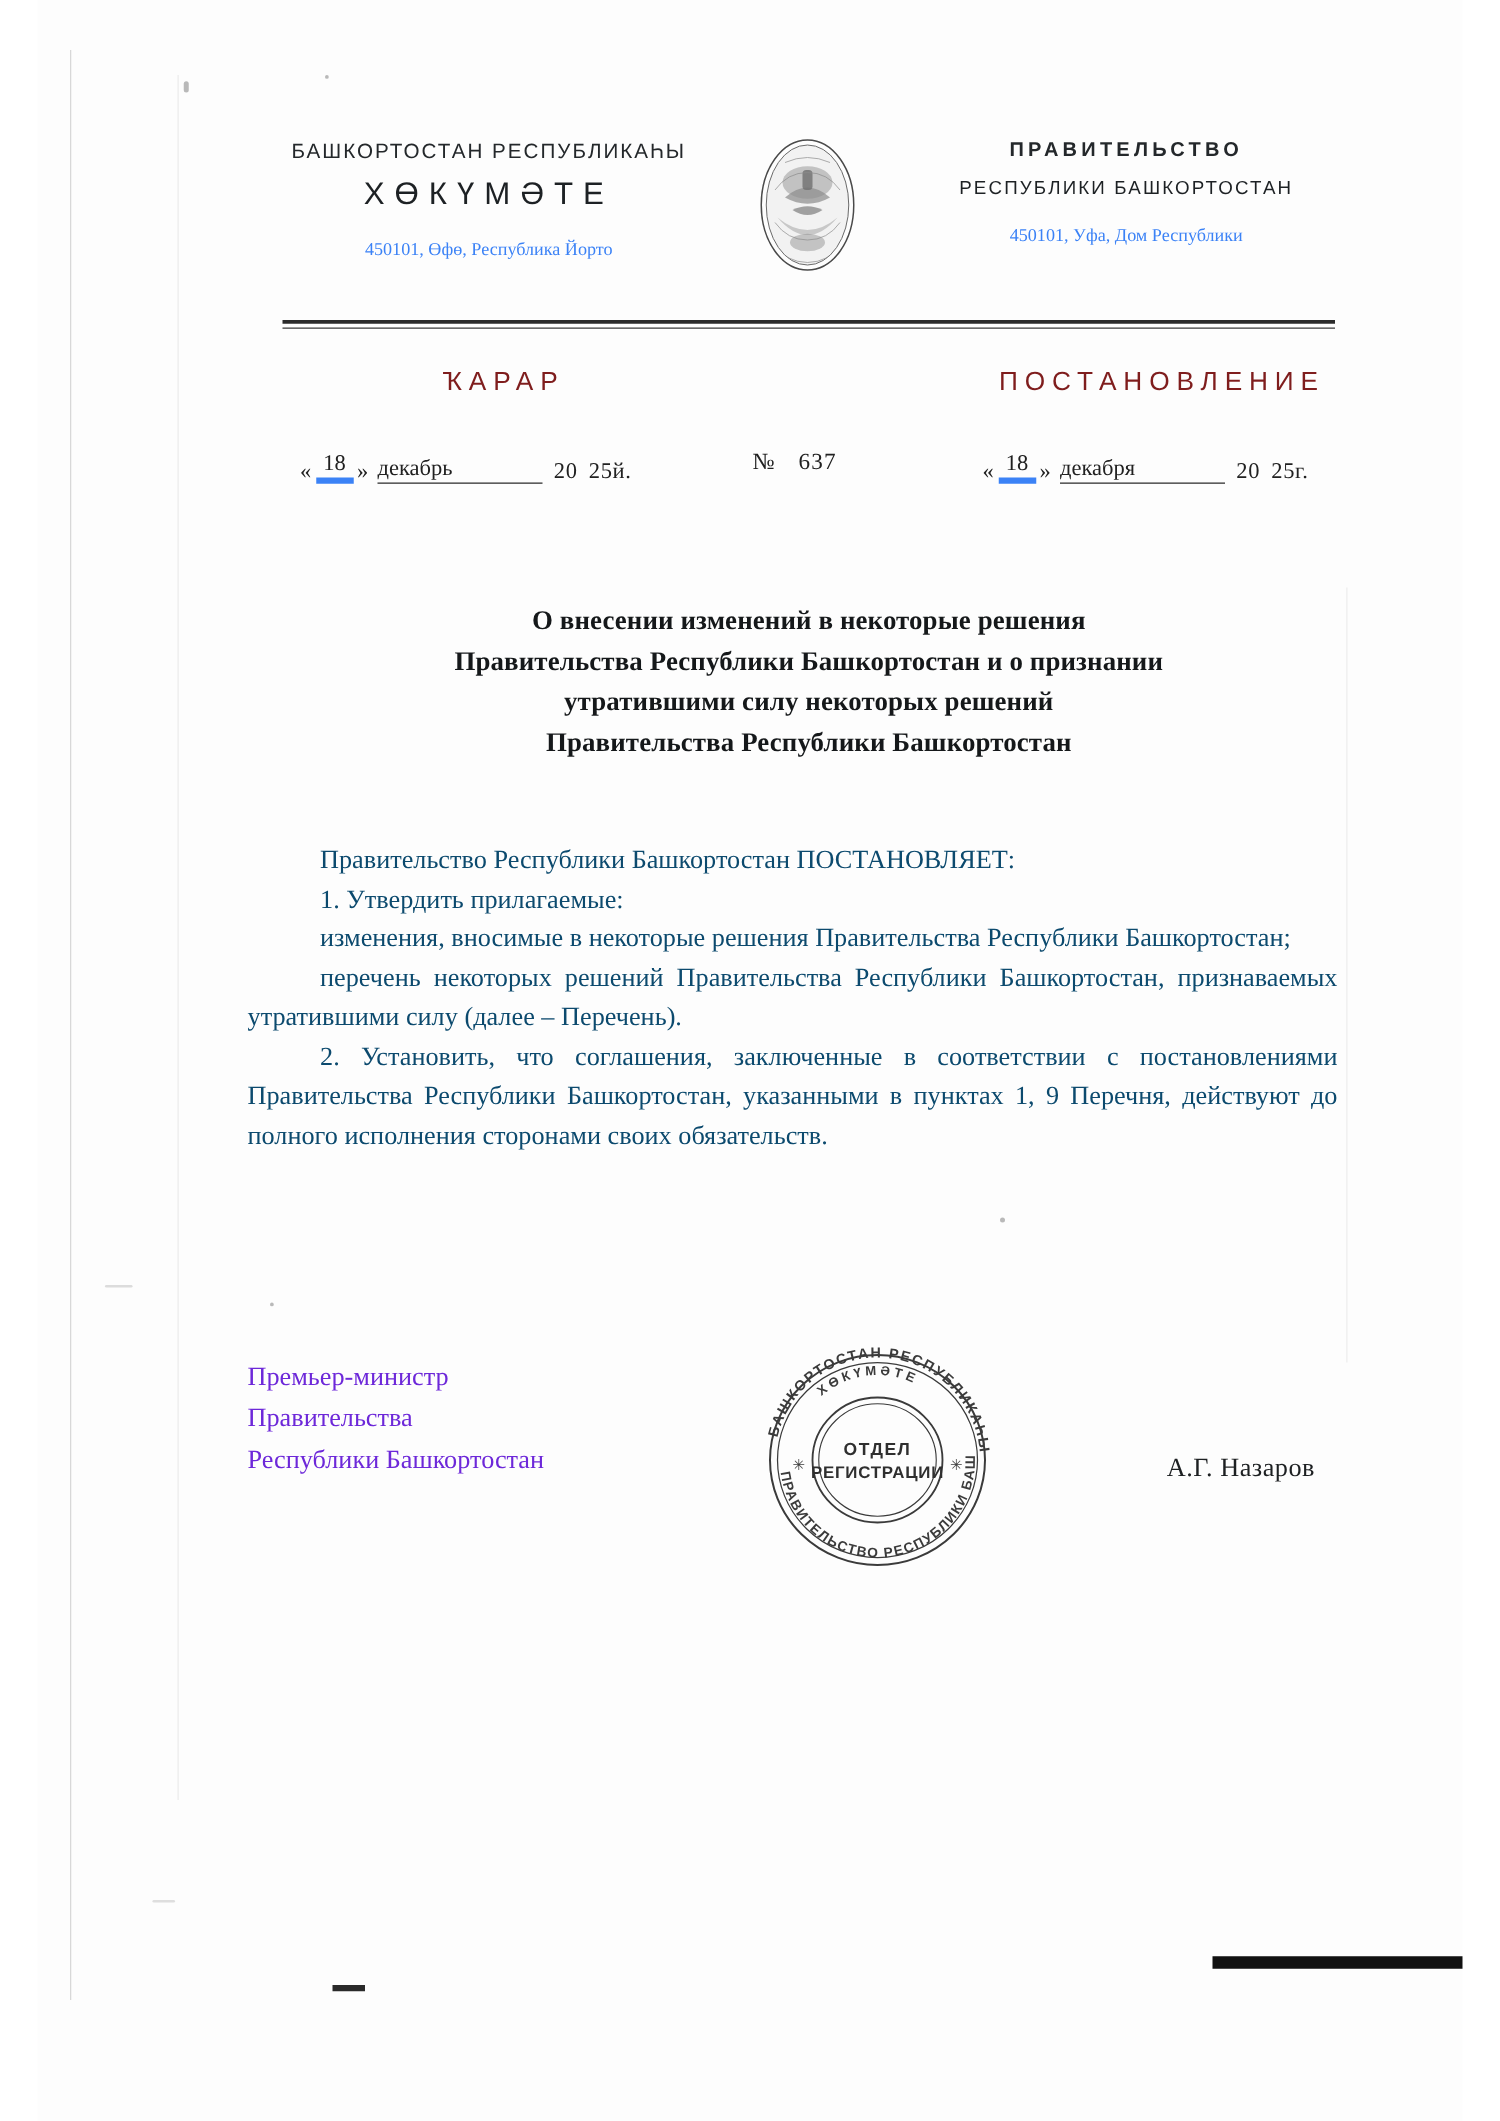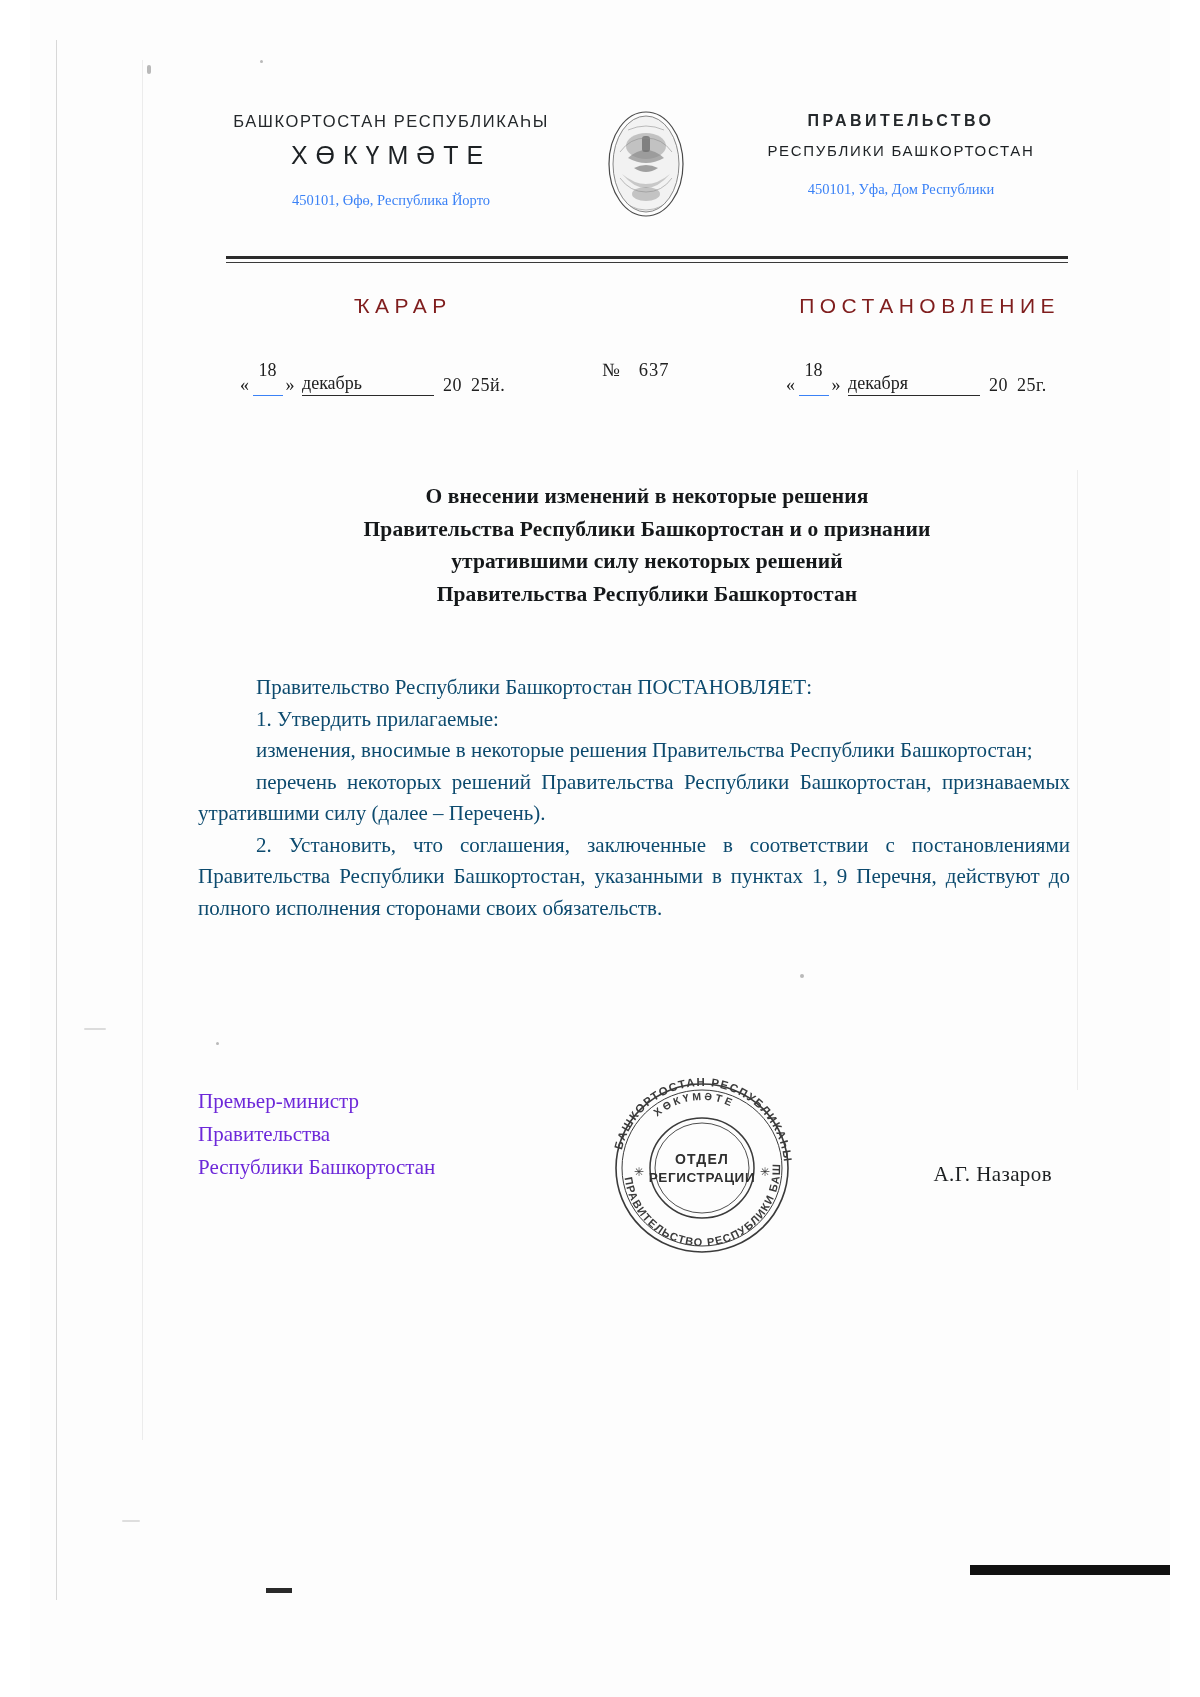--- a/index.html
+++ b/index.html
@@ -169,23 +169,23 @@
     display: flex;
     align-items: flex-end;
   }
   .date-block.ba { left: 14px; }
   .date-block.ru { left: 560px; }
   .q { letter-spacing: 0.5px; }
   .daynum {
     display: inline-block;
     min-width: 30px;
     text-align: center;
-    border-bottom: 1px solid #3b82f6;
+    border-bottom: 5px solid #3b82f6;
     margin: 0 3px;
-    padding-bottom: 14px;
+    padding-bottom: 1px;
   }
   .monthfield {
     display: inline-block;
     min-width: 132px;
     border-bottom: 1px solid #2a2a2a;
     margin-left: 7px;
     padding-bottom: 1px;
     text-align: left;
   }
   .yearpart { margin-left: 9px; letter-spacing: 0.5px; }

